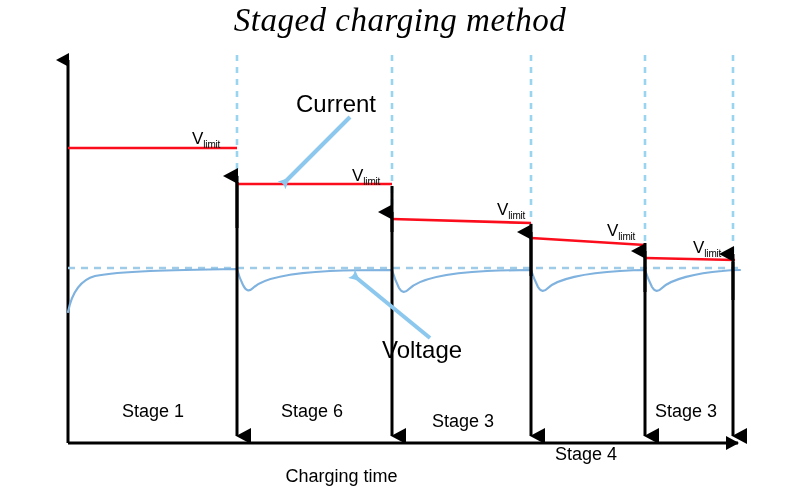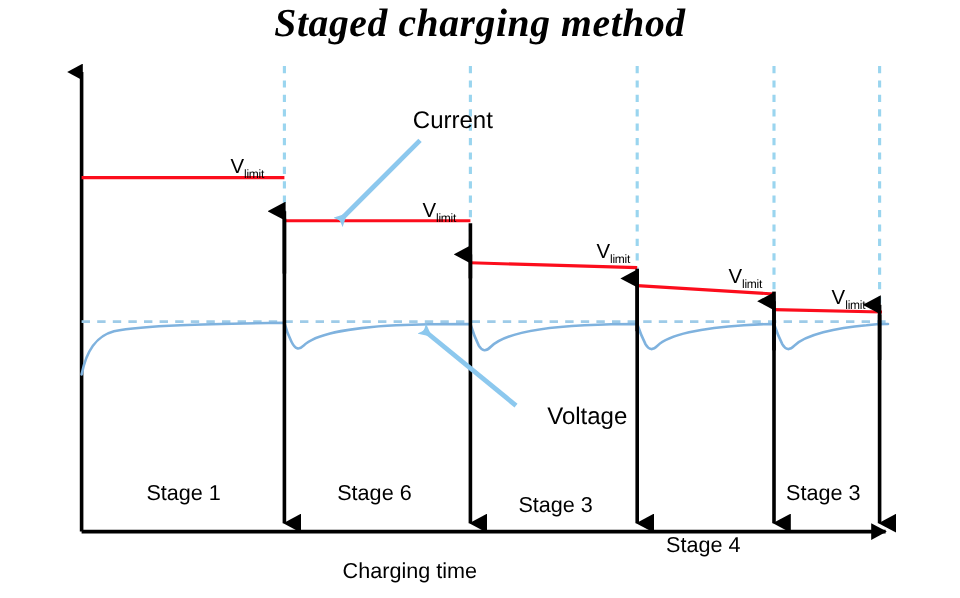--- a/index.html
+++ b/index.html
@@ -16,21 +16,21 @@
     font-family: "Liberation Sans", sans-serif;
   }
   #title {
     position: absolute;
     left: 0;
     top: 2px;
     width: 800px;
     text-align: center;
     font-family: "Liberation Serif", serif;
     font-size: 33px;
-    font-weight: 700;
+    font-weight: 400;
     font-style: italic;
     letter-spacing: 0.5px;
     color: #000000;
     white-space: nowrap;
   }
   #canvas {
     position: absolute;
     left: 0;
     top: 0;
   }
@@ -45,22 +45,21 @@
   }
   .vlimit .sub {
     font-size: 10px;
     vertical-align: sub;
     letter-spacing: -0.2px;
   }
   .stage-label {
     font-size: 18px;
   }
   .annot {
-    font-size: 20px;
-    margin-left: 48px;
+    font-size: 24px;
   }
   #xaxis-label {
     position: absolute;
     left: 0;
     top: 466px;
     width: 683px;
     text-align: center;
     font-size: 18px;
     color: #000000;
   }
@@ -169,21 +168,21 @@
 
   <div class="lbl vlimit" style="left:352px; top:166px;"><span>V</span><span class="sub">limit</span></div>
 
   <div class="lbl vlimit" style="left:497px; top:200px;"><span>V</span><span class="sub">limit</span></div>
 
   <div class="lbl vlimit" style="left:607px; top:221px;"><span>V</span><span class="sub">limit</span></div>
 
   <div class="lbl vlimit" style="left:693px; top:238px;"><span>V</span><span class="sub">limit</span></div>
 
   <div class="lbl annot" style="left:296px; top:90px;">Current</div>
-  <div class="lbl annot" style="left:408px; top:336px;">Voltage</div>
+  <div class="lbl annot" style="left:382px; top:336px;">Voltage</div>
 
   <div class="lbl stage-label" style="left:122px; top:401px;">Stage 1</div>
   <div class="lbl stage-label" style="left:281px; top:401px;">Stage 6</div>
   <div class="lbl stage-label" style="left:432px; top:401px;margin-top:10px;">Stage 3</div>
   <div class="lbl stage-label" style="left:555px; top:401px;margin-top:43px;">Stage 4</div>
   <div class="lbl stage-label" style="left:655px; top:401px;">Stage 3</div>
 
   <div id="xaxis-label">Charging time</div>
 
 </div>

